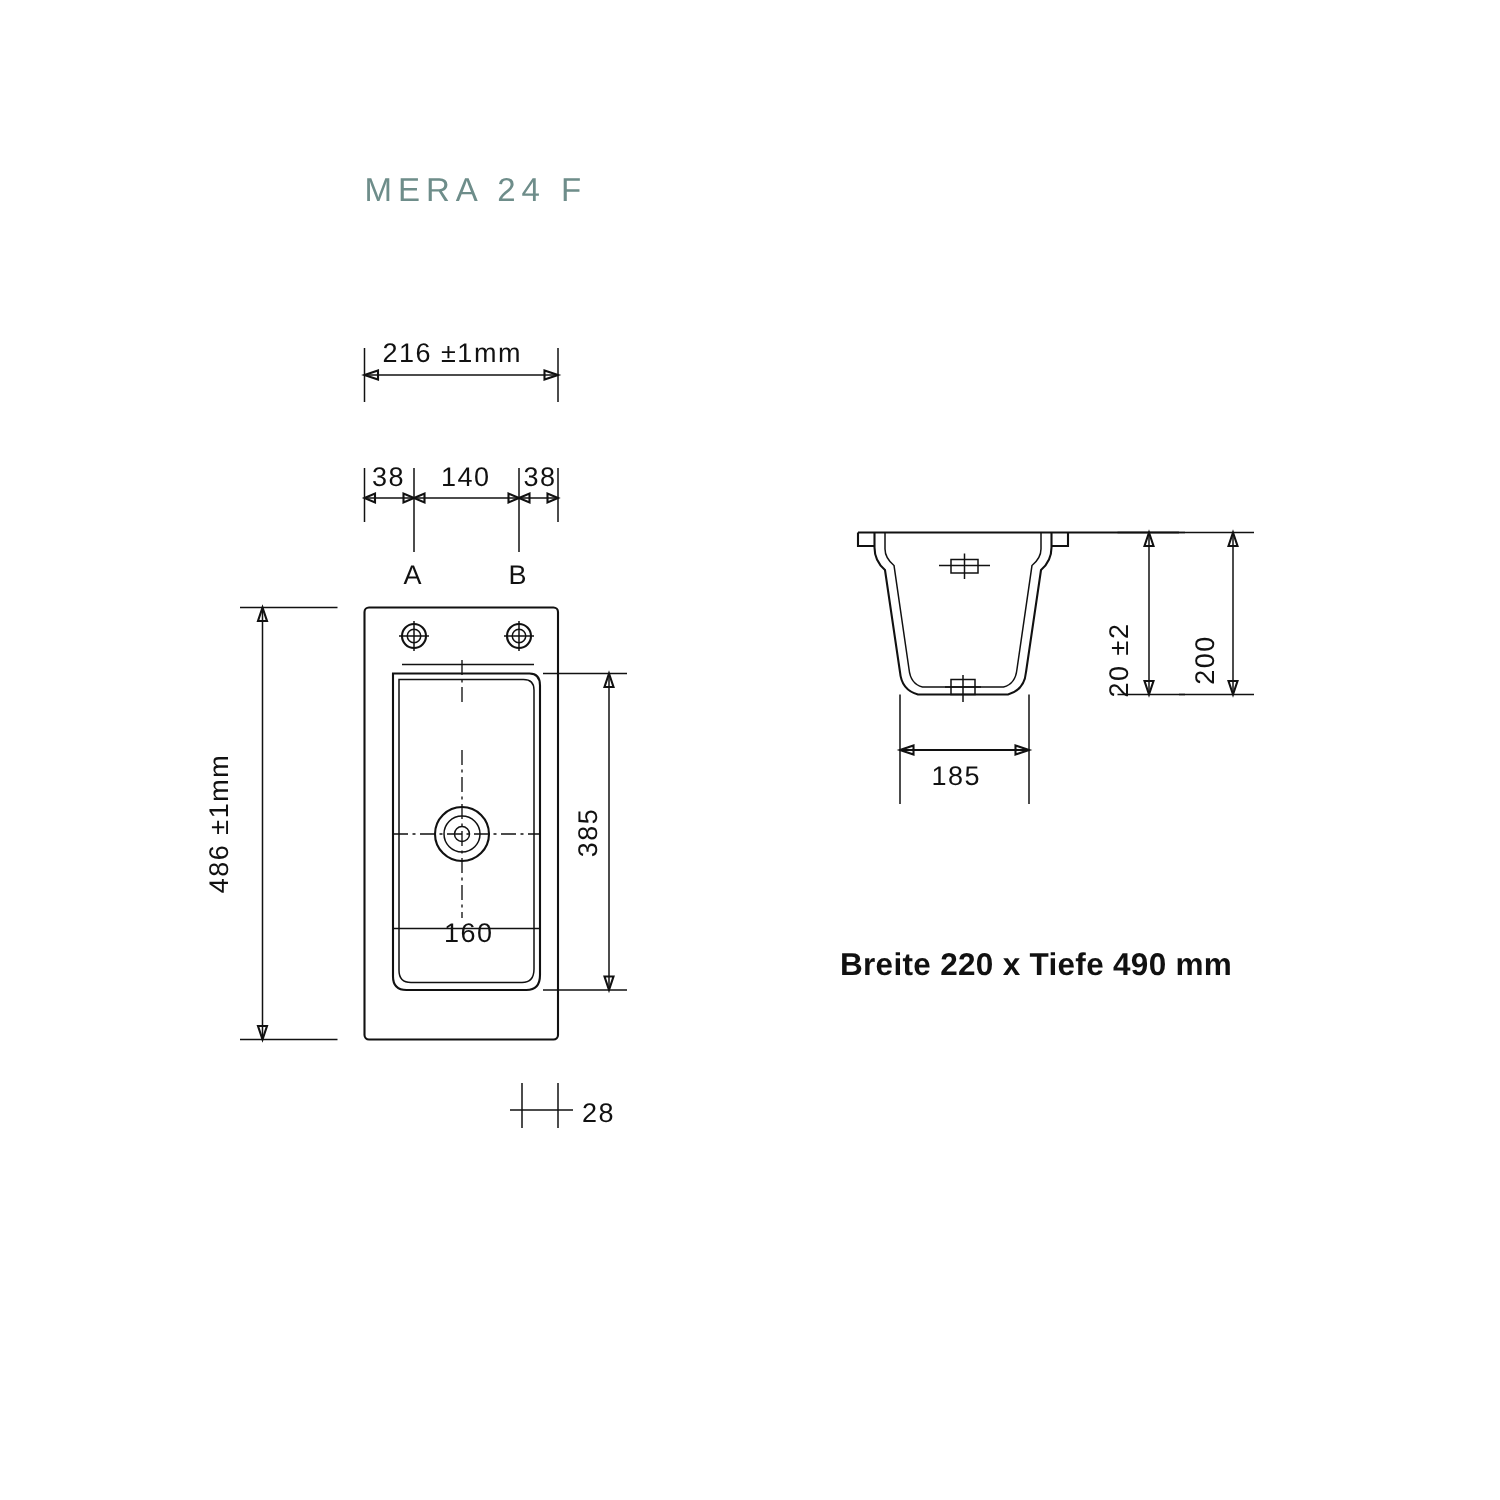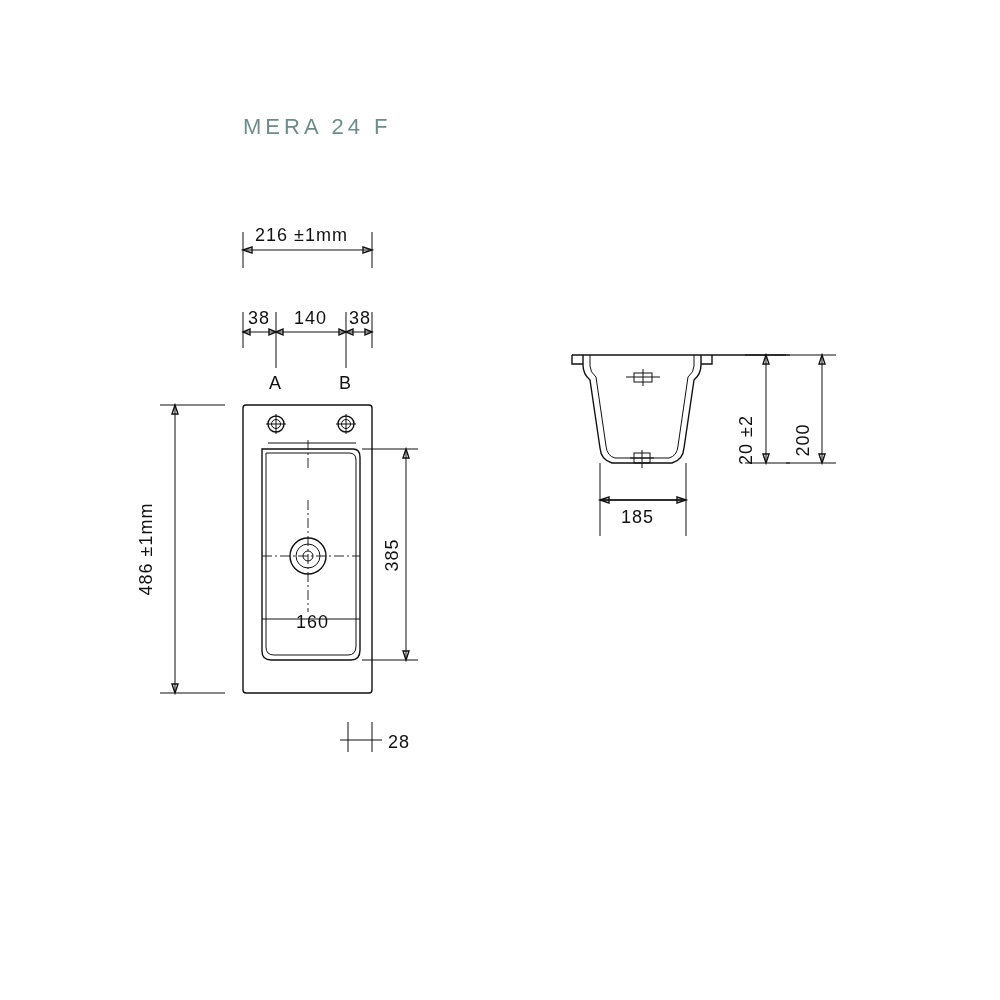--- a/index.html
+++ b/index.html
@@ -59,20 +59,21 @@
   .ln-dim { stroke: #111; stroke-width: 1; fill: none; }
   .ln-center { stroke: #111; stroke-width: 0.9; fill: none; stroke-dasharray: 10 3 2 3; }
 </style>
 </head>
 <body>
 
 <div class="sheet">
 
   <div id="title">MERA 24 F</div>
 
+  <div class="note" id="note-line2">Breite 220 x Tiefe 490 mm</div>
 
   <svg class="draw" viewBox="0 0 1000 1000">
 
     <g>
 
       <g>
         <line class="ln-dim" x1="243" y1="232" x2="243" y2="268"></line>
         <line class="ln-dim" x1="372" y1="232" x2="372" y2="268"></line>
         <line class="ln-dim" x1="243" y1="250" x2="372" y2="250"></line>
         <path class="ln" d="M243 250 l9 -3 l0 6 z" fill="#111"></path>

